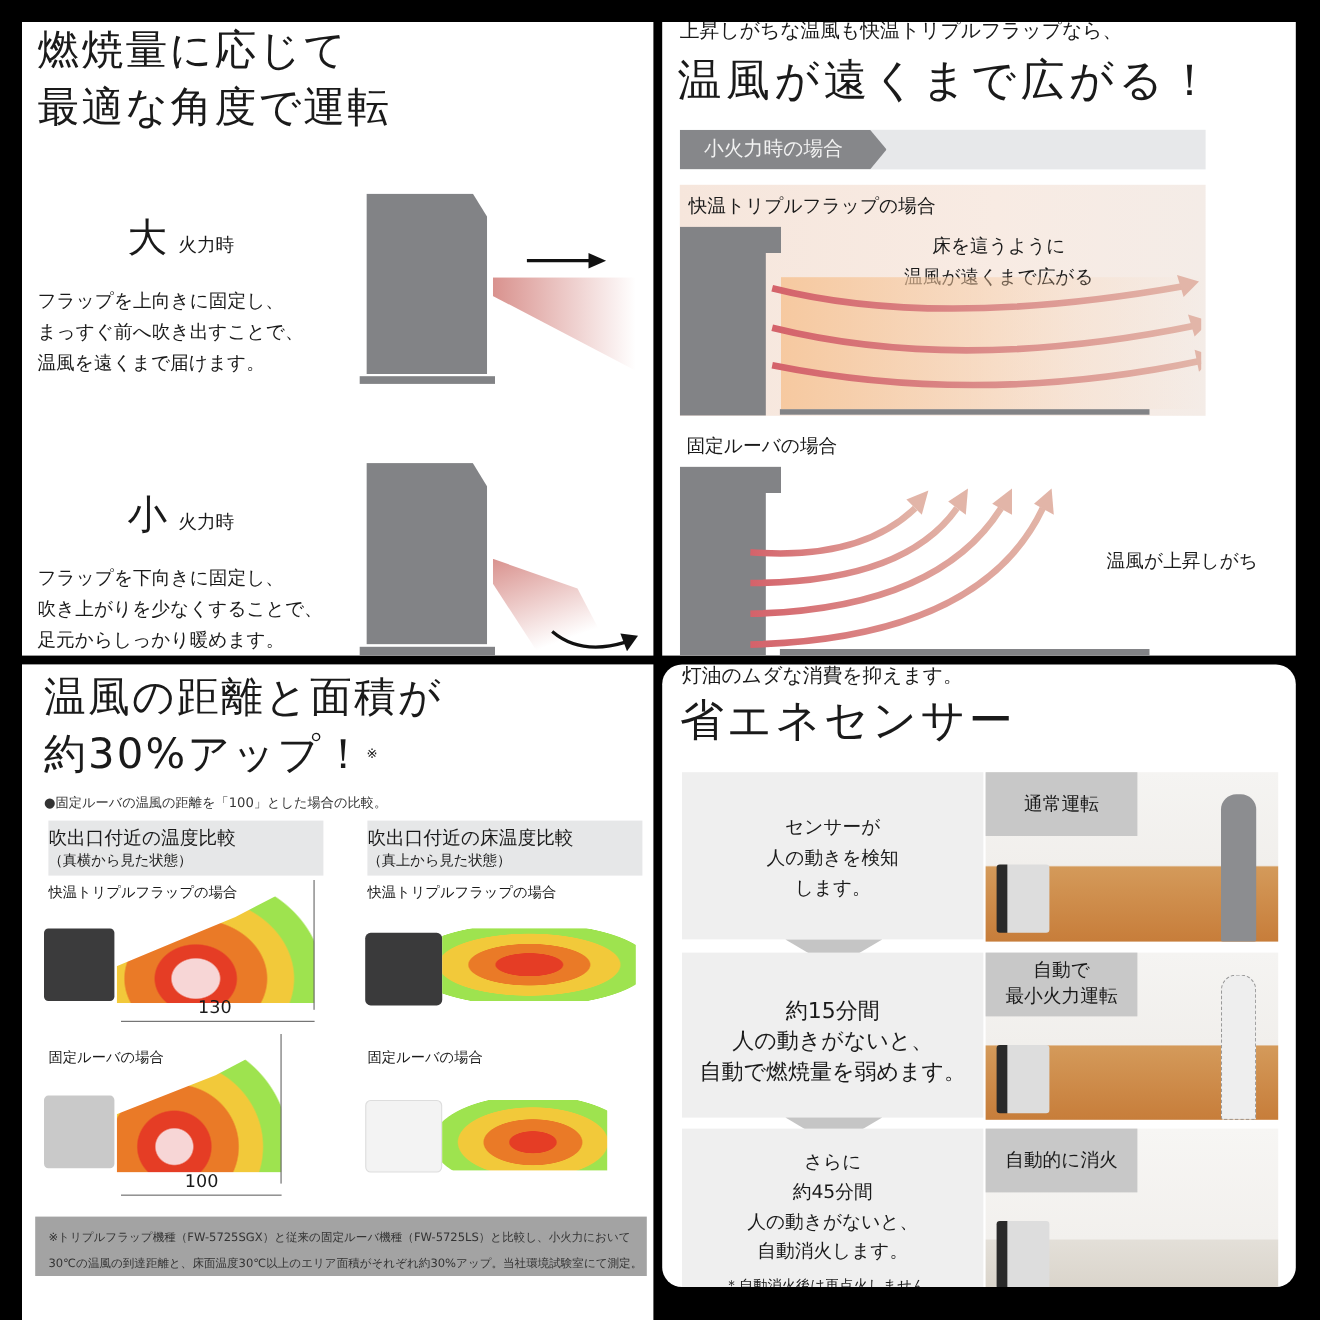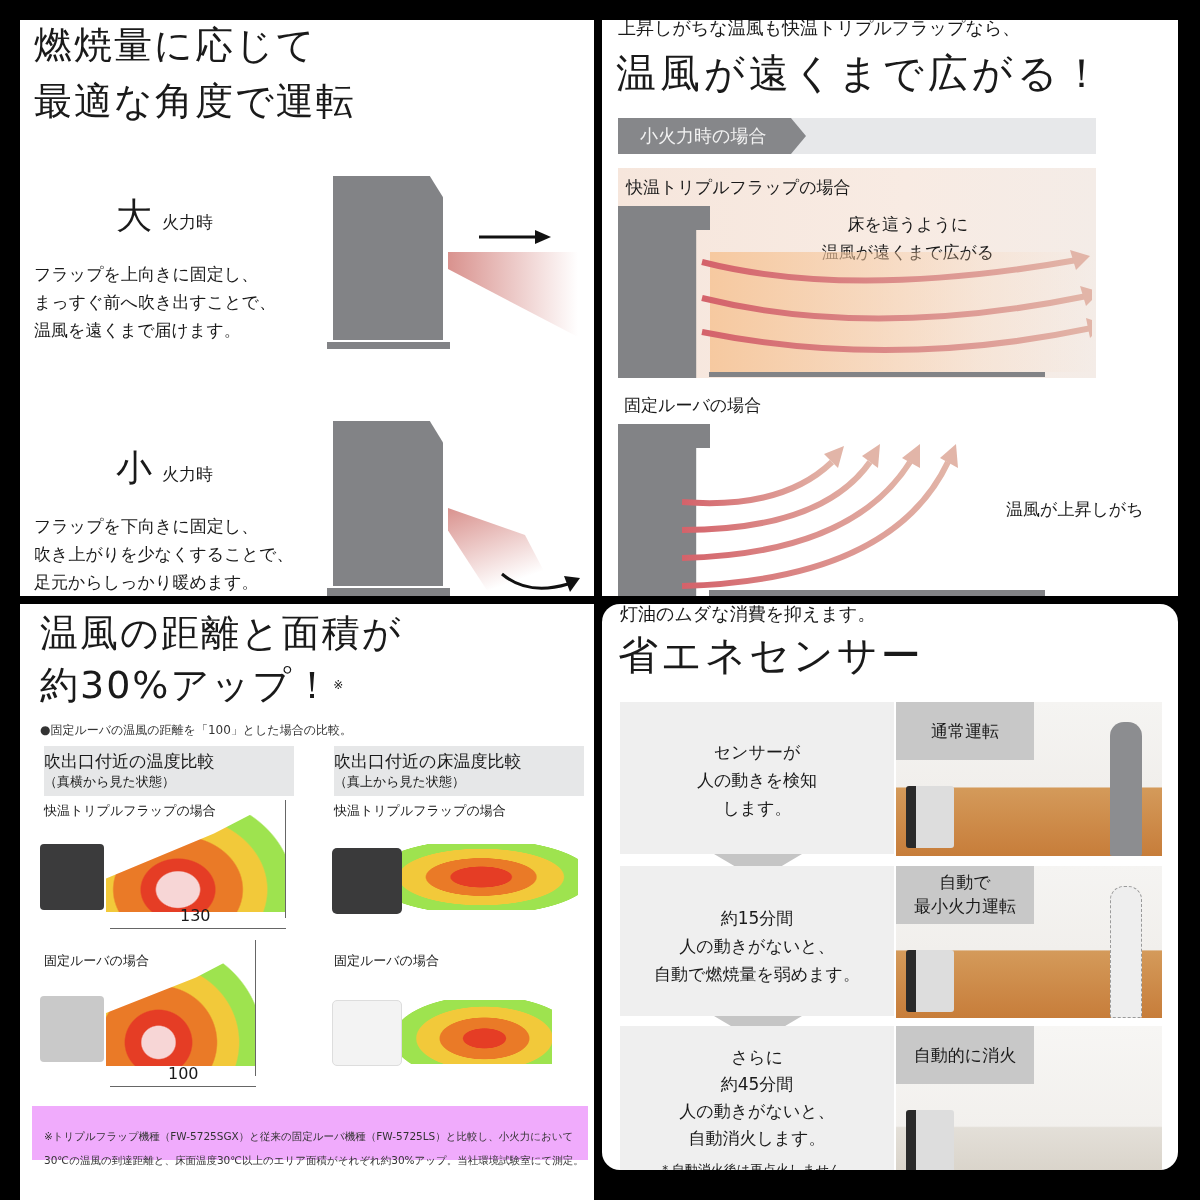--- a/index.html
+++ b/index.html
@@ -21,35 +21,35 @@
   .size-lbl { font-size: 17px; margin-left: 10px; }
 
   
   .tagbar { background: #e7e8ea; }
   .tag-dark { background: #86878a; color: #f2f2f2; clip-path: polygon(0 0, 92% 0, 100% 50%, 92% 100%, 0 100%); }
   .pinkbg { background: linear-gradient(90deg, #f6e6dc, #f8ebe3 60%, #f4ece7); }
 
   
   .hdrbox { background: #e6e7e8; }
   .note { font-size: 12px; color: #333; }
-  .footnote { background: #f0abfc; font-size: 11.5px; line-height: 24px; color: #333; padding: 18px 12px; }
+  .footnote { background: #a3a3a3; font-size: 11.5px; line-height: 24px; color: #333; padding: 7px 12px; }
 
   
   .stepbox { background: #efefef; text-align: center; }
   .statelbl { background: #c8c8c8; text-align: center; font-size: 17px; }
   .room { background: linear-gradient(180deg, #f5f4f2 0%, #f1efec 55%, #d49a5a 56%, #c77d3a 100%); }
   .room.light { background: linear-gradient(180deg, #f7f6f4 0%, #f2f0ed 65%, #e3dfd8 66%, #d8d2c8 100%); }
   .tri { width: 0; height: 0; border-left: 44px solid transparent; border-right: 44px solid transparent; border-top: 26px solid #c5c5c5; }
 </style>
 </head>
 <body>
 
 <div id="p1" class="panel">
   <div class="abs title-big" style="left:14px;top:0px;">燃焼量に応じて</div>
-  <div class="abs title-big" style="left:14px;top:56px;">最適な角度で運転</div>
+  <div class="abs title-big" style="left:14px;top:56px;font-family:Liberation Mono, monospace;">最適な角度で運転</div>
 
   <div class="abs" style="left:96px;top:172px;white-space:nowrap;text-align:center;">
     <span class="size-char">大</span><span class="size-lbl">火力時</span>
   </div>
   <div class="abs sub" style="left:14px;top:240px;">
     <div>フラップを上向きに固定し、</div>
     <div>まっすぐ前へ吹き出すことで、</div>
     <div>温風を遠くまで届けます。</div>
   </div>
   <div class="abs heater" style="left:313px;top:156px;width:110px;height:164px;clip-path:polygon(0 0,88% 0,100% 13%,100% 100%,0 100%);"></div>
@@ -185,21 +185,21 @@
   </div>
 
   <div class="abs title-big" style="left:16px;top:26px;font-size:40px;letter-spacing:3px;">省エネセンサー</div>
   <div class="abs room" style="left:294px;top:98px;width:266px;height:154px;"></div>
   <div class="abs statelbl" style="left:294px;top:98px;width:138px;height:58px;line-height:58px;">通常運転</div>
   <div class="abs" style="left:304px;top:182px;width:48px;height:62px;background:linear-gradient(90deg,#2a2a2a 20%,#ddd 21%);border-radius:3px;"></div>
   <div class="abs" style="left:508px;top:118px;width:32px;height:134px;background:#8c8d90;border-radius:14px 14px 2px 2px;"></div>
 
   <div class="abs tri" style="left:112px;top:250px;"></div>
 
-  <div class="abs stepbox" style="left:18px;top:262px;width:274px;height:150px;padding-top:38px;font-size:17px;line-height:28px;">
+  <div class="abs stepbox" style="left:18px;top:262px;width:274px;height:150px;padding-top:38px;font-size:20px;line-height:28px;">
     <div>約15分間</div>
     <div>人の動きがないと、</div>
     <div>自動で燃焼量を弱めます。</div>
   </div>
   <div class="abs room" style="left:294px;top:262px;width:266px;height:152px;"></div>
   <div class="abs statelbl" style="left:294px;top:262px;width:138px;height:58px;padding-top:4px;line-height:24px;">
     <div>自動で</div>
     <div>最小火力運転</div>
   </div>
   <div class="abs" style="left:304px;top:346px;width:48px;height:62px;background:linear-gradient(90deg,#2a2a2a 20%,#ddd 21%);border-radius:3px;"></div>

